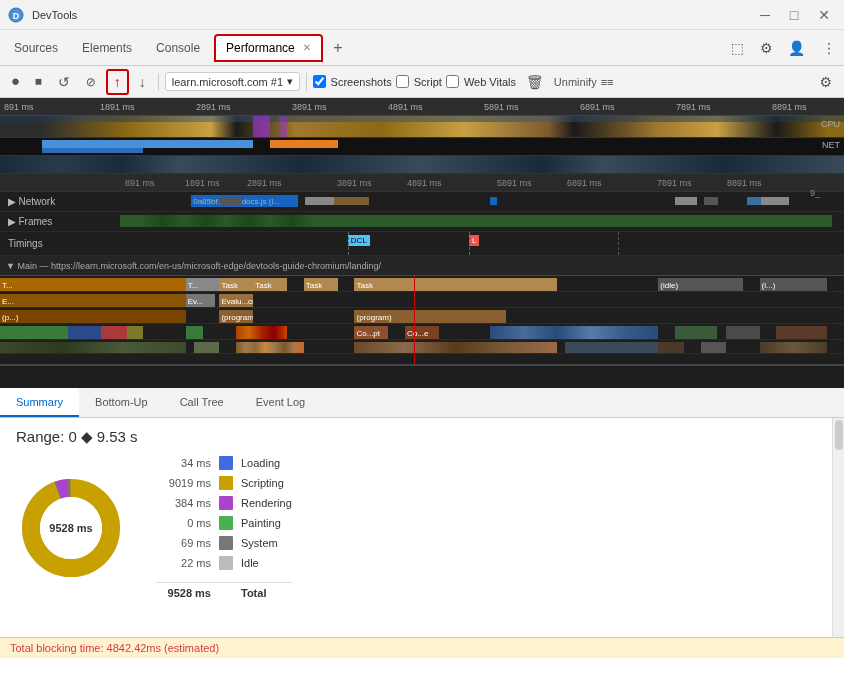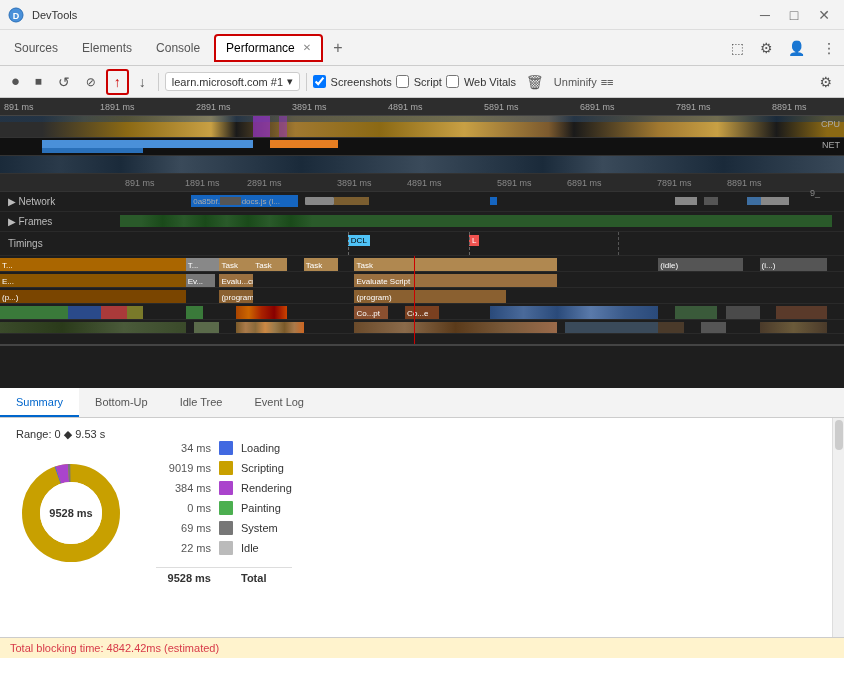--- a/index.html
+++ b/index.html
@@ -164,21 +164,21 @@
       background: #f3f3f3; height: 30px;
     }
     .bottom-tab {
       padding: 0 16px; display: flex; align-items: center;
       font-size: 11px; color: #555; cursor: pointer;
       border-bottom: 2px solid transparent;
     }
     .bottom-tab.active { color: #0066cc; border-bottom: 2px solid #0066cc; background: #fff; }
 
     .summary-area { padding: 10px 16px; }
-    .range-label { font-size: 11px; color: #333; }
+    .range-label { font-size: 15px; color: #333; margin-bottom: 10px; }
 
     .summary-content { display: flex; align-items: center; gap: 30px; }
 
     
     .donut-container { position: relative; width: 110px; height: 110px; }
     .donut-label {
       position: absolute; top: 50%; left: 50%;
       transform: translate(-50%, -50%);
       font-size: 11px; font-weight: bold; color: #333; text-align: center;
     }
@@ -387,20 +387,23 @@
       <div class="dcl-marker" style="left:32%;">DCL</div>
       <div class="l-marker" style="left:49%;">L</div>
 
       <div style="position:absolute;left:32%;top:0;bottom:0;width:1px;border-left:1px dashed #666;"></div>
       <div style="position:absolute;left:49%;top:0;bottom:0;width:1px;border-left:1px dashed #666;"></div>
       <div style="position:absolute;left:70%;top:0;bottom:0;width:1px;border-left:1px dashed #555;"></div>
     </div>
     <div style="width:12px;background:#2a2a2a;"></div>
   </div>
 
+  <div class="main-thread-header">
+    <span style="font-size:9px;white-space:nowrap;overflow:hidden;text-overflow:ellipsis;max-width:820px;">▼ Main — https://learn.microsoft.com/en-us/microsoft-edge/devtools-guide-chromium/landing/</span>
+  </div>
 
   <div class="main-thread-visual" style="position:relative;">
 
     <div class="red-line" style="left:49%;"></div>
 
     <div class="thread-track" style="height:16px;background:#1e1e1e;">
       <div class="task-block" style="left:0;width:22%;background:#aa6600;">
           <span>T...</span>
         </div>
       <div class="task-block" style="left:22%;width:4%;background:#888;">
@@ -428,23 +431,20 @@
 
     <div class="thread-track" style="height:16px;background:#1e1e1e;">
       <div class="task-block" style="left:0;width:22%;background:#8a5500;">
           <span>E...</span>
         </div>
       <div class="task-block" style="left:22%;width:3.5%;background:#777;">
           <span>Ev...</span>
         </div>
       <div class="task-block" style="left:26%;width:4%;background:#9a7040;">
           <span>Evalu...cript</span>
-        </div>
-      <div class="task-block" style="left:42%;width:24%;background:#9a7040;">
-          <span>Evaluate Script</span>
         </div>
 
     </div>
 
     <div class="thread-track" style="height:16px;background:#1e1e1e;">
       <div class="task-block" style="left:0%;width:22%;background:#7a4500;">
           <span>(p...)</span>
         </div>
       <div class="task-block" style="left:26%;width:4%;background:#8a6030;">
           <span>(program)</span>
@@ -489,21 +489,21 @@
 <div class="bottom-panel" style="flex:1;position:relative;height:calc(680px - 290px - 30px - 36px - 32px - 22px);">
 
   <div class="bottom-tabs">
     <div class="bottom-tab active">
       <span>Summary</span>
     </div>
     <div class="bottom-tab">
       <span>Bottom-Up</span>
     </div>
     <div class="bottom-tab">
-      <span>Idle Tree</span>
+      <span>Call Tree</span>
     </div>
     <div class="bottom-tab">
       <span>Event Log</span>
     </div>
   </div>
 
   <div class="bottom-with-scroll">
     <div class="bottom-main">
       <div class="summary-area">
         <div class="range-label">Range: 0 ◆ 9.53 s</div>

